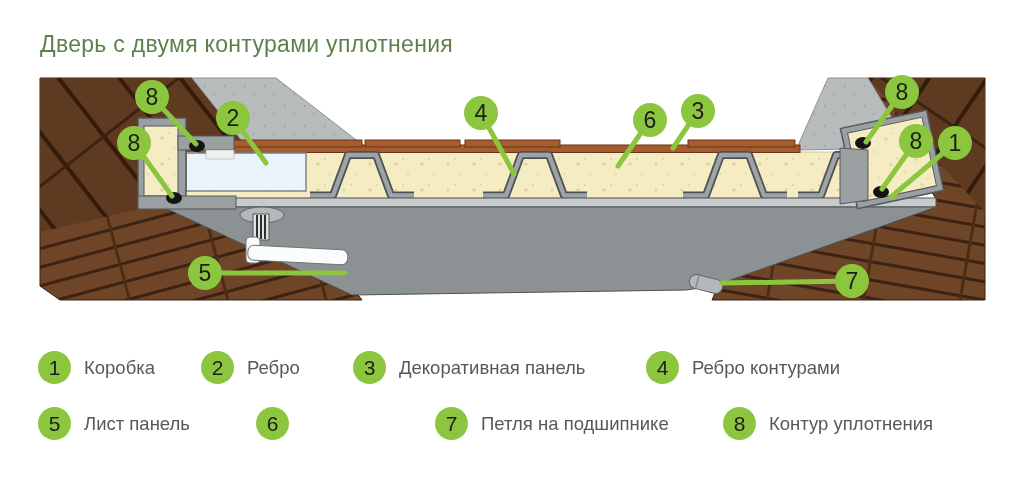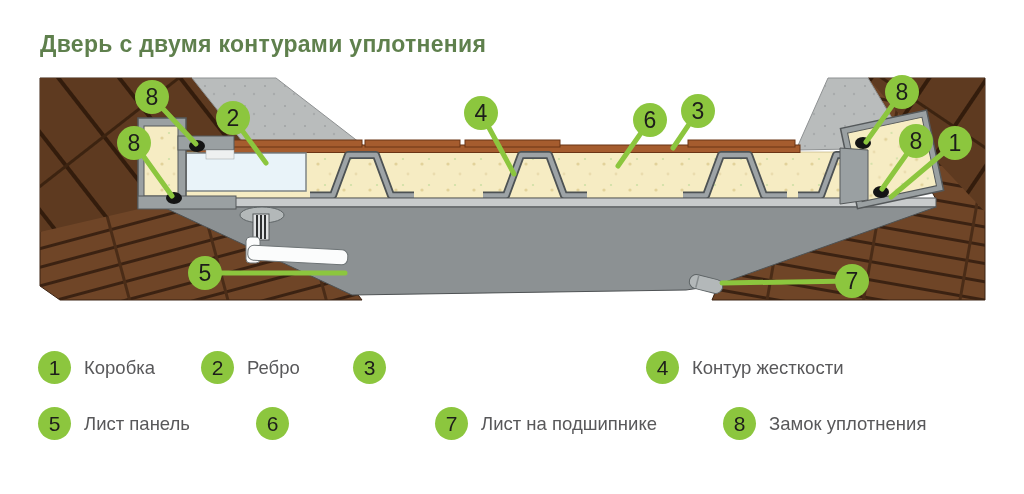--- a/index.html
+++ b/index.html
@@ -2,21 +2,21 @@
 <html style="--accent: #8cc63e; --title-text: #5f804d; --legend-text: #58585a; --badge-number: #1d1d1b; --brick: #6f4527; --brick-dark: #5e3a20; --insulation: #f6ecc3; --decor-panel: #a55c2e; --metal-dark: #8c9193; --metal-light: #c8cbcc; --concrete: #b9bcbc; --seal: #141414;"><head>
 <meta charset="utf-8">
 <style>
   html,body{margin:0;padding:0;background:#fff;}
   .stage{
     position:relative;width:1024px;height:494px;background:#fff;overflow:hidden;
     font-family:"Liberation Sans",sans-serif;
   }
   .title{
     position:absolute;left:40px;top:31px;
-    font-size:23px;font-weight:700;letter-spacing:.3px;
+    font-size:23px;font-weight:400;letter-spacing:.3px;
     color:var(--title-text,#5f804d);
   }
   .diagram-svg{position:absolute;left:0;top:0;}
   
   .leader{stroke:var(--accent,#8cc63e);stroke-width:5;stroke-linecap:round;fill:none;}
   .badge-circle{fill:var(--accent,#8cc63e);}
   .badge-num{
     font-family:"Liberation Sans",sans-serif;font-size:23px;font-weight:500;
     fill:var(--badge-number,#1d1d1b);text-anchor:middle;
   }
@@ -212,45 +212,46 @@
     <div class="lg-item" style="left:201px;top:351px">
       <span class="lg-badge">
           <span>2</span>
         </span>
       <span class="lg-label">Ребро</span>
     </div>
     <div class="lg-item" style="left:353px;top:351px">
       <span class="lg-badge">
           <span>3</span>
         </span>
+      <span class="lg-label">Декоративная панель</span>
     </div>
     <div class="lg-item" style="left:646px;top:351px">
       <span class="lg-badge">
           <span>4</span>
         </span>
-      <span class="lg-label">Контур жесткости</span>
+      <span class="lg-label">Ребро контурами</span>
     </div>
     <div class="lg-item" style="left:38px;top:407px">
       <span class="lg-badge">
           <span>5</span>
         </span>
       <span class="lg-label">Лист панель</span>
     </div>
     <div class="lg-item" style="left:256px;top:407px">
       <span class="lg-badge">
           <span>6</span>
         </span>
     </div>
     <div class="lg-item" style="left:435px;top:407px">
       <span class="lg-badge">
           <span>7</span>
         </span>
-      <span class="lg-label">Лист на подшипнике</span>
+      <span class="lg-label">Петля на подшипнике</span>
     </div>
     <div class="lg-item" style="left:723px;top:407px">
       <span class="lg-badge">
           <span>8</span>
         </span>
-      <span class="lg-label">Замок уплотнения</span>
+      <span class="lg-label">Контур уплотнения</span>
     </div>
   </div>
 
 </div>
 
 </body></html>

